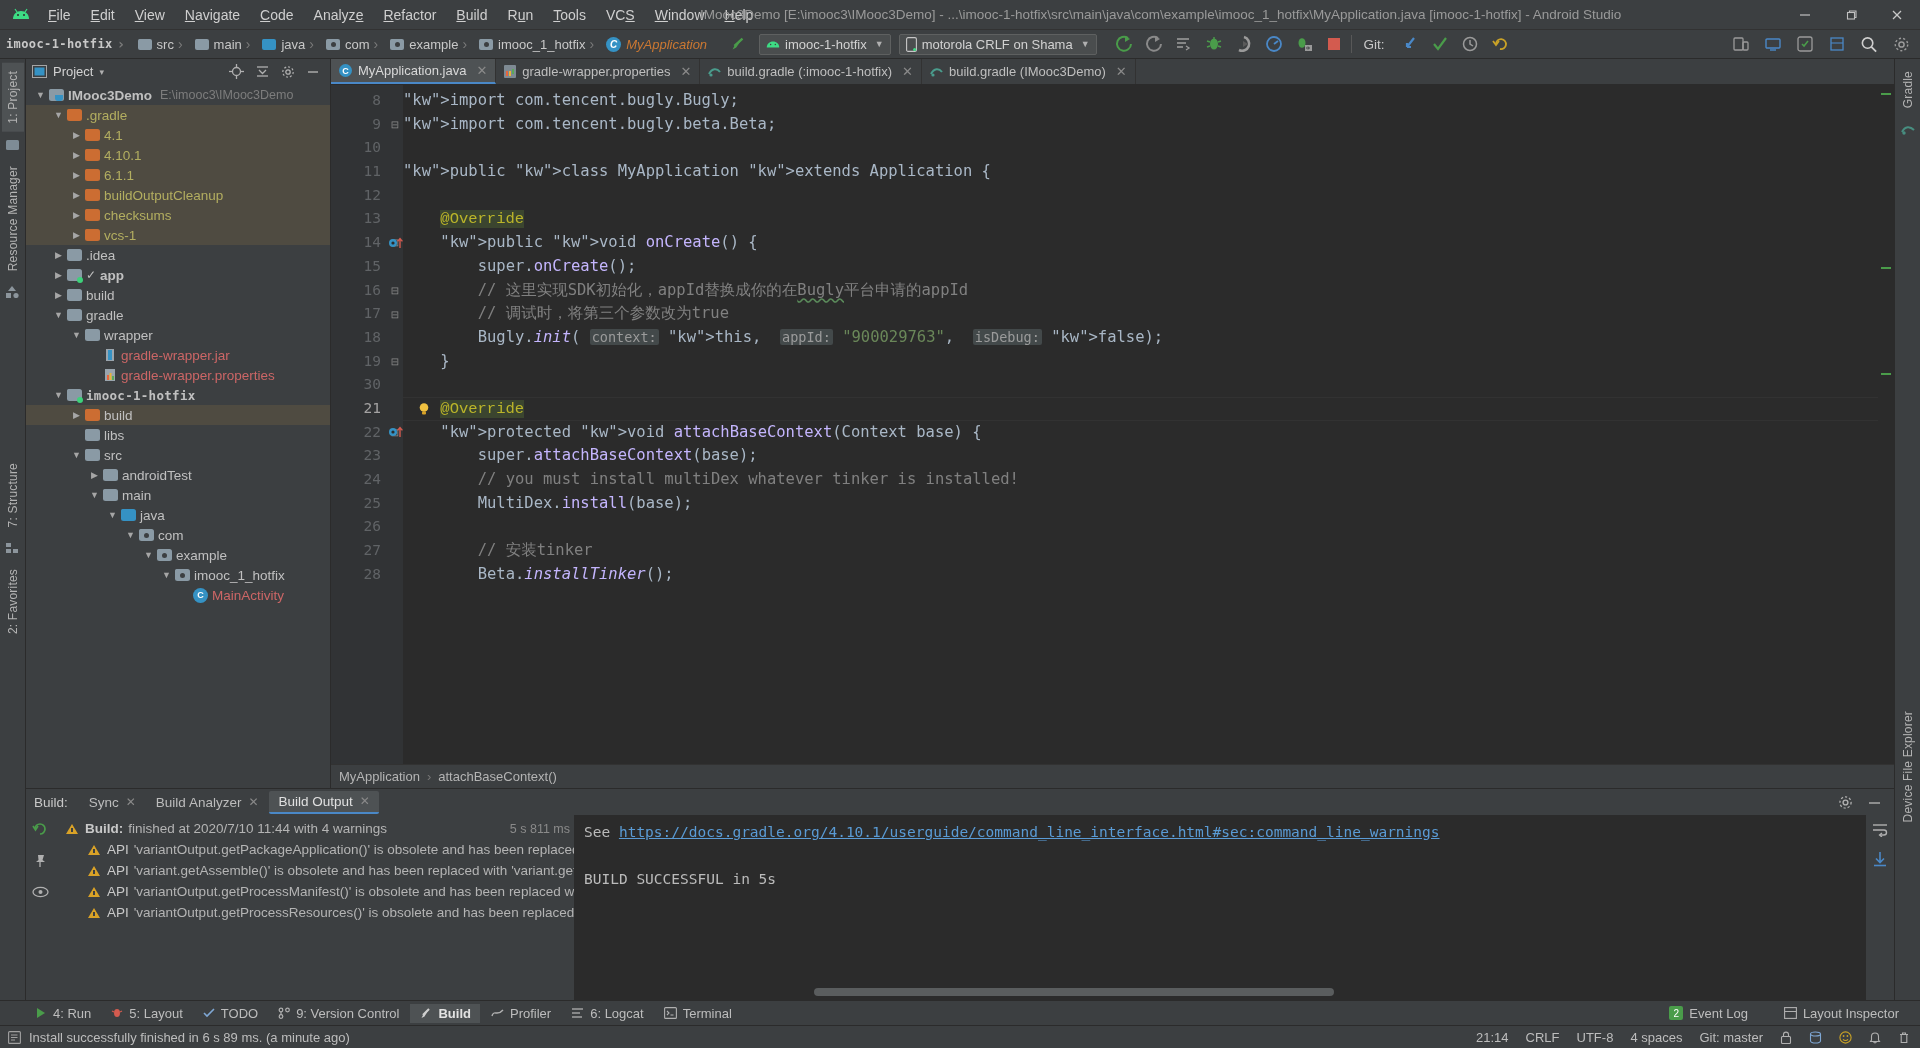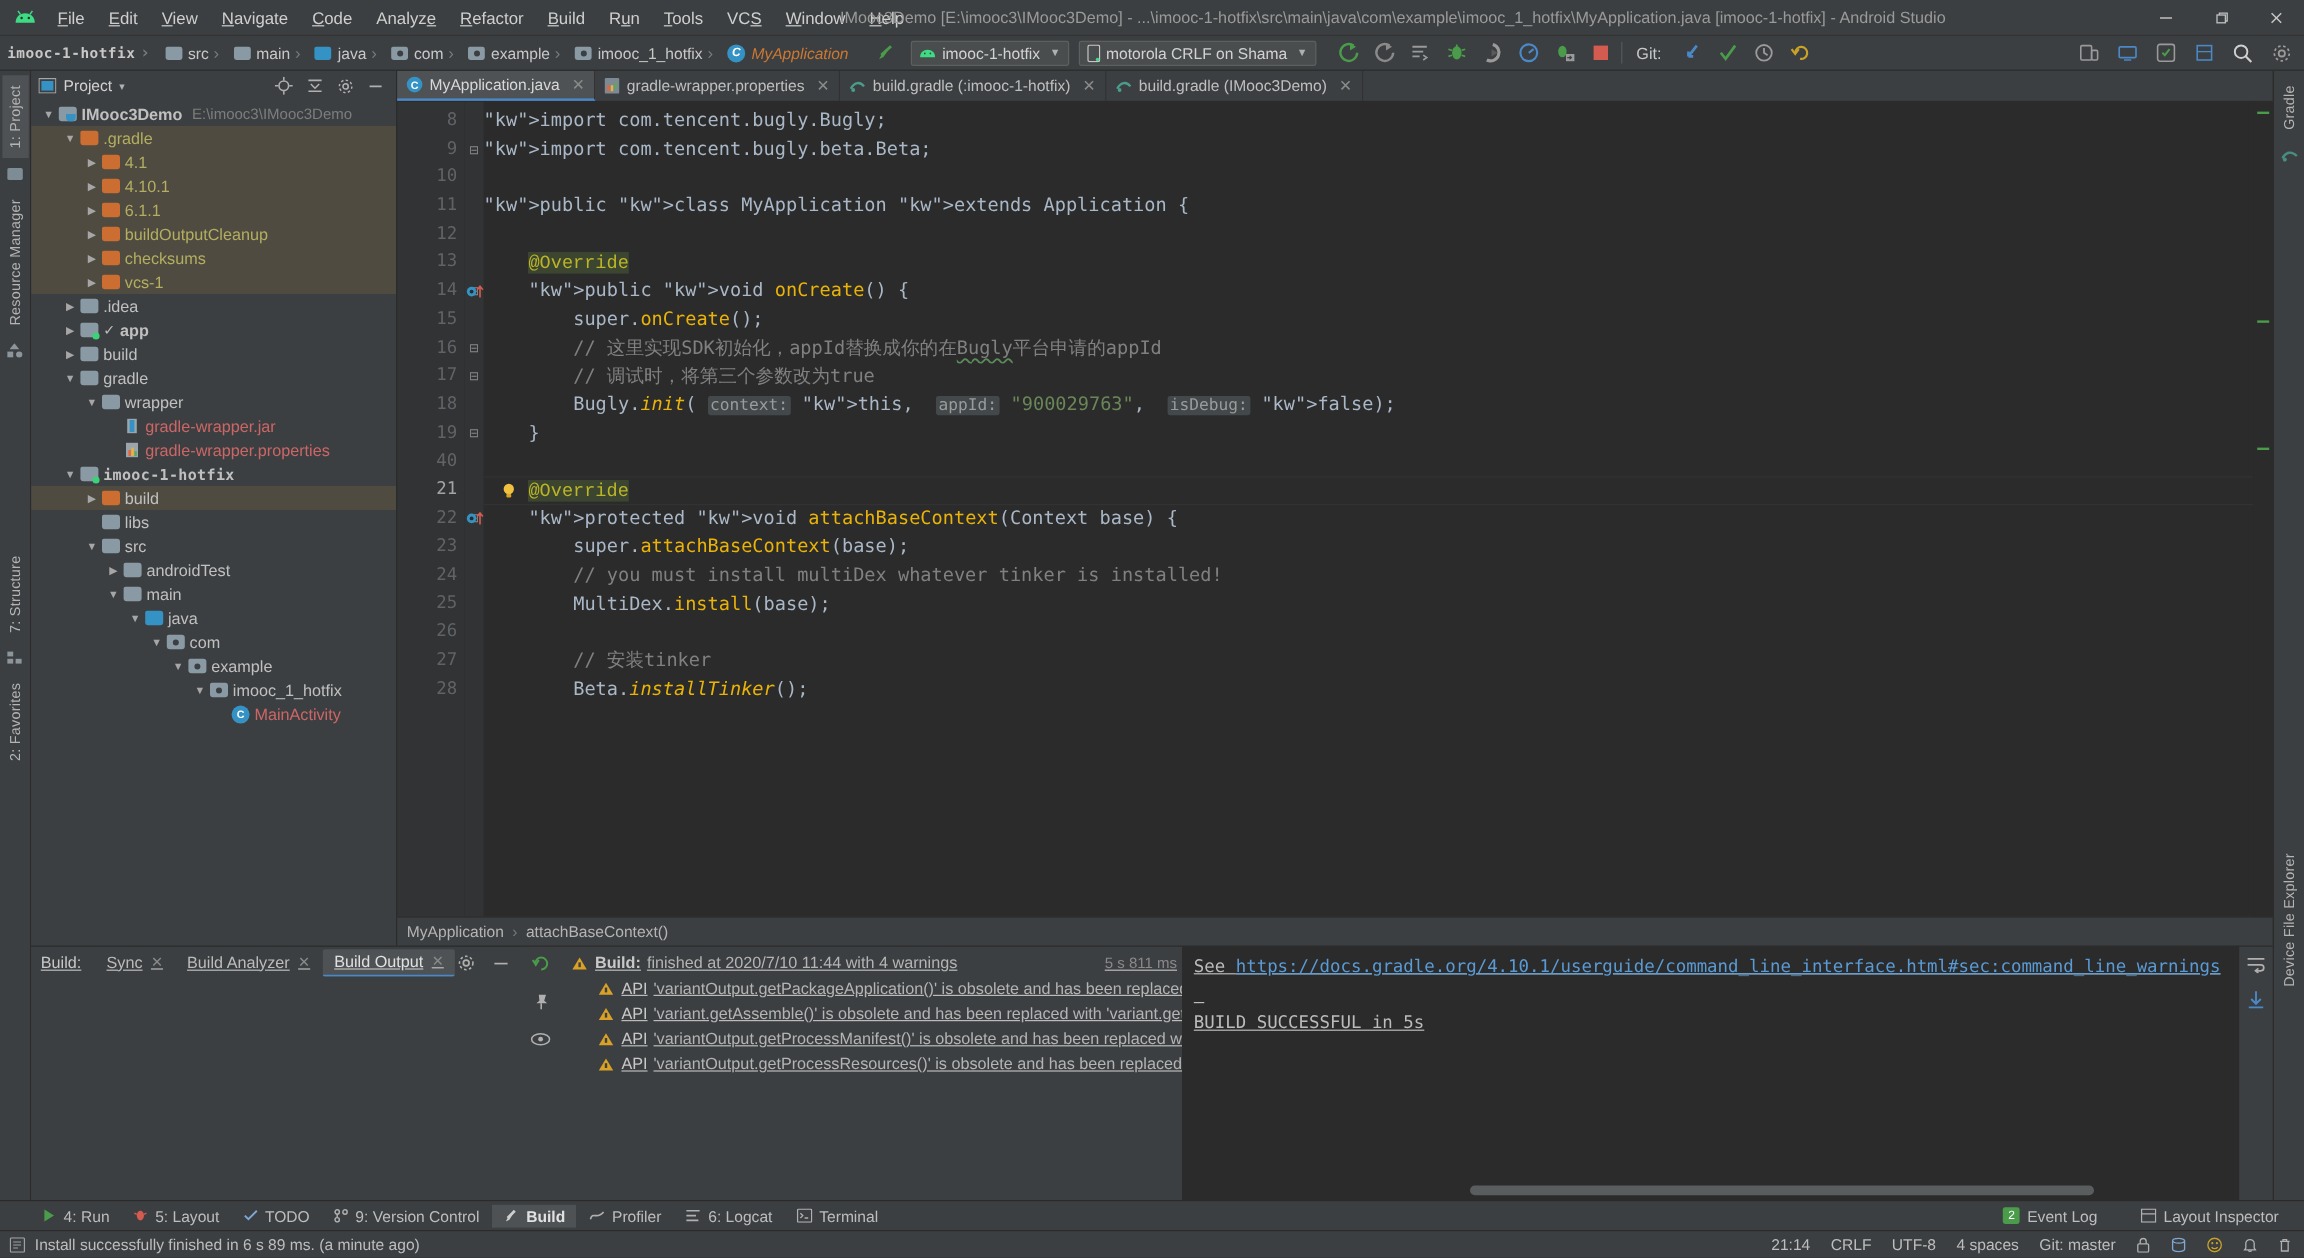--- a/index.html
+++ b/index.html
@@ -121,37 +121,37 @@
   .code {
     flex:1; padding-top:4px; font-family:"DejaVu Sans Mono", monospace;
     font-size:15.5px; line-height:23.7px; white-space:pre; overflow:hidden; position:relative;
     color:#a9b7c6;
   }
   .code .ln { height:23.7px; }
   .str { color:#6a8759; }
   .cmt { color:#808080; }
   .ann { color:#bbb529; }
   .ann-hl { background:#3b452f;font-family:Liberation Mono, monospace; }
-  .mth { color:#eab308;margin-top:36px; }
+  .mth { color:#c4b5fd;margin-top:36px; }
   .ital { font-style:italic; }
   .param-hint { background:#43494a; color:#9b9b9b; border-radius:2px; padding:0 2px; font-size:13.5px;}
   .squiggle { text-decoration:underline wavy #5a8a5a; text-underline-offset:3px;}
   .cursor-line-marker { position:absolute; left:0; right:0; height:23.7px; border-top:1px solid #323232; border-bottom:1px solid #323232; }
 
   .right-ruler { width:16px; background:#2b2b2b; flex:none; position:relative; }
   .scroll-marker { position:absolute; right:3px; width:10px; height:2px; }
 
   .breadcrumb-bar {
     height:24px; background:#3c3f41; display:flex; align-items:center; padding-left:8px; flex:none;
     font-size:13px; color:#b4b4b4; border-top:1px solid #323232;
   }
   .breadcrumb-bar .sep { margin:0 7px; color:#777; }
 
   
-  .build-panel { height:212px; background:#3c3f41; display:flex; flex-direction:row; flex:none; border-top:1px solid #2b2b2b;text-decoration:underline;}
+  .build-panel { height:212px; background:#3c3f41; display:flex; flex-direction:column; flex:none; border-top:1px solid #2b2b2b;}
   .bp-tabs { height:26px; display:flex; align-items:center; padding-left:8px; flex:none; gap:2px;}
   .bp-label { color:#c8c8c8; font-size:13.5px; margin-right:10px; }
   .bp-tab { padding:3px 9px; font-size:13.5px; color:#bcbcbc; display:flex; align-items:center; gap:7px; border-radius:2px;}
   .bp-tab.active { background:#4e5254; color:#e0e0e0; border-bottom:2px solid #4a88c7;}
   .bp-tab .x { color:#8a8a8a; font-size:12px;}
   .bp-tabs-right { margin-left:auto; display:flex; align-items:center; gap:14px; padding-right:12px; }
   .bp-body { flex:1; display:flex; min-height:0; }
   .bp-icons-col { width:28px; background:#3c3f41; display:flex; flex-direction:column; align-items:center; padding-top:6px; gap:16px; flex:none;}
   .bp-tree { width:520px; background:#3c3f41; padding-top:3px; flex:none; overflow:hidden;}
   .btrow { height:21px; display:flex; align-items:center; white-space:nowrap; font-size:13.5px; padding-right:4px; }
@@ -743,21 +743,21 @@
                       <circle cx="5" cy="7" r="4" fill="#3592c4"></circle>
                       <circle cx="5" cy="7" r="1.6" fill="#2b2b2b"></circle>
                       <path d="M12 12 L12 3 M9.6 5.4 L12 2.6 L14.4 5.4" stroke="#d35b4f" stroke-width="1.4" fill="none"></path>
                     </svg>
                   </span></div>
                 <div class="gline">15</div>
                 <div class="gline">16</div>
                 <div class="gline">17</div>
                 <div class="gline">18</div>
                 <div class="gline">19</div>
-                <div class="gline">40</div>
+                <div class="gline">30</div>
                 <div class="gline cur">21<span class="gmark" style="right:-45px;">
                     <svg width="16" height="16" viewBox="0 0 16 16">
                       <circle cx="8" cy="6.5" r="4.3" fill="#f0c040"></circle>
                       <rect x="6" y="10.5" width="4" height="3" rx="1" fill="#d9a227"></rect>
                     </svg>
                   </span></div>
                 <div class="gline">22<span class="gmark" style="right:-21px;">
                     <svg width="20" height="14" viewBox="0 0 20 14">
                       <circle cx="5" cy="7" r="4" fill="#3592c4"></circle>
                       <circle cx="5" cy="7" r="1.6" fill="#2b2b2b"></circle>

